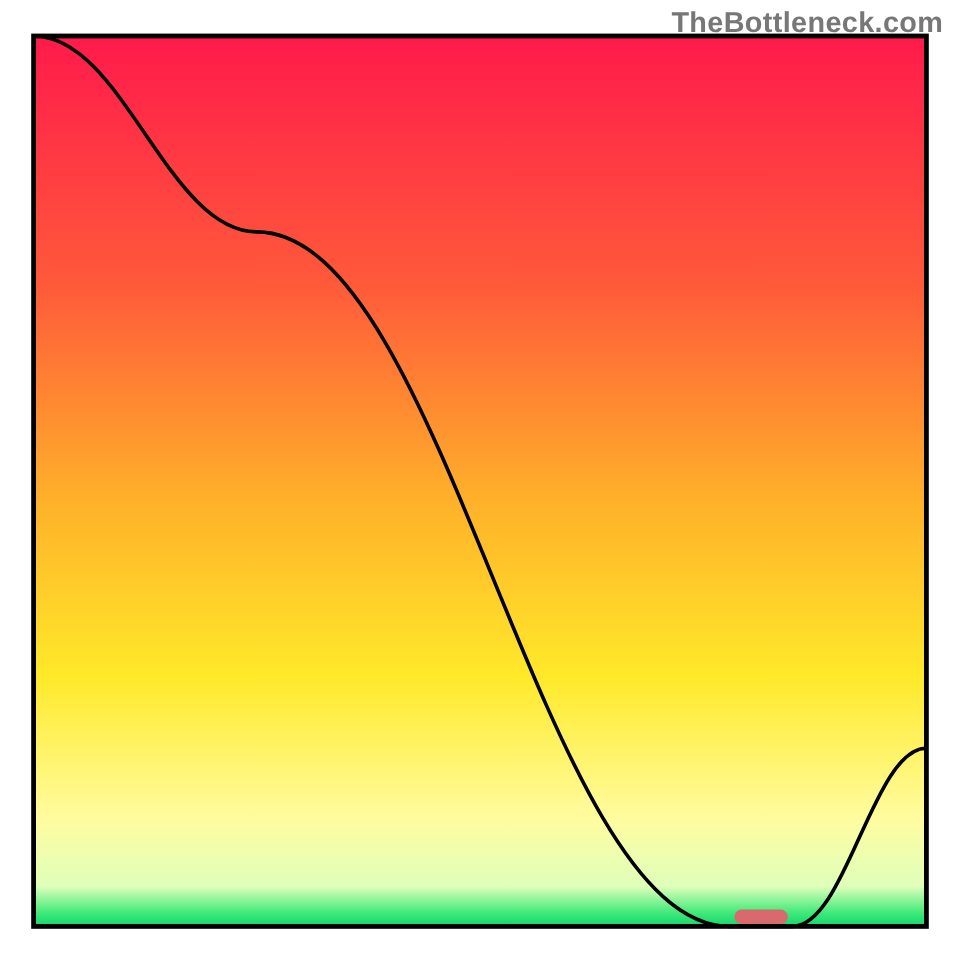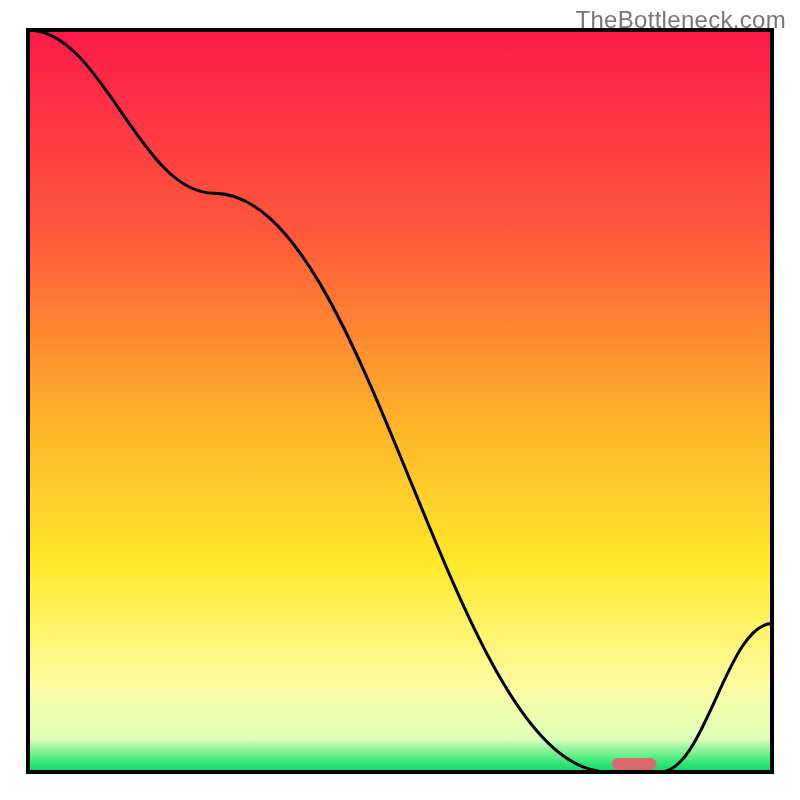--- a/index.html
+++ b/index.html
@@ -15,21 +15,21 @@
     position: relative;
     width: 800px;
     height: 800px;
   }
   .watermark {
     position: absolute;
     top: 6px;
     right: 14px;
     color: #777;
     font-size: 24px;
-    font-weight: normal;
+    font-weight: bold;
     letter-spacing: 0.3px;
     z-index: 20;
     user-select: none;
   }
   svg {
     display: block;
   }
 </style>
 </head>
 <body>

